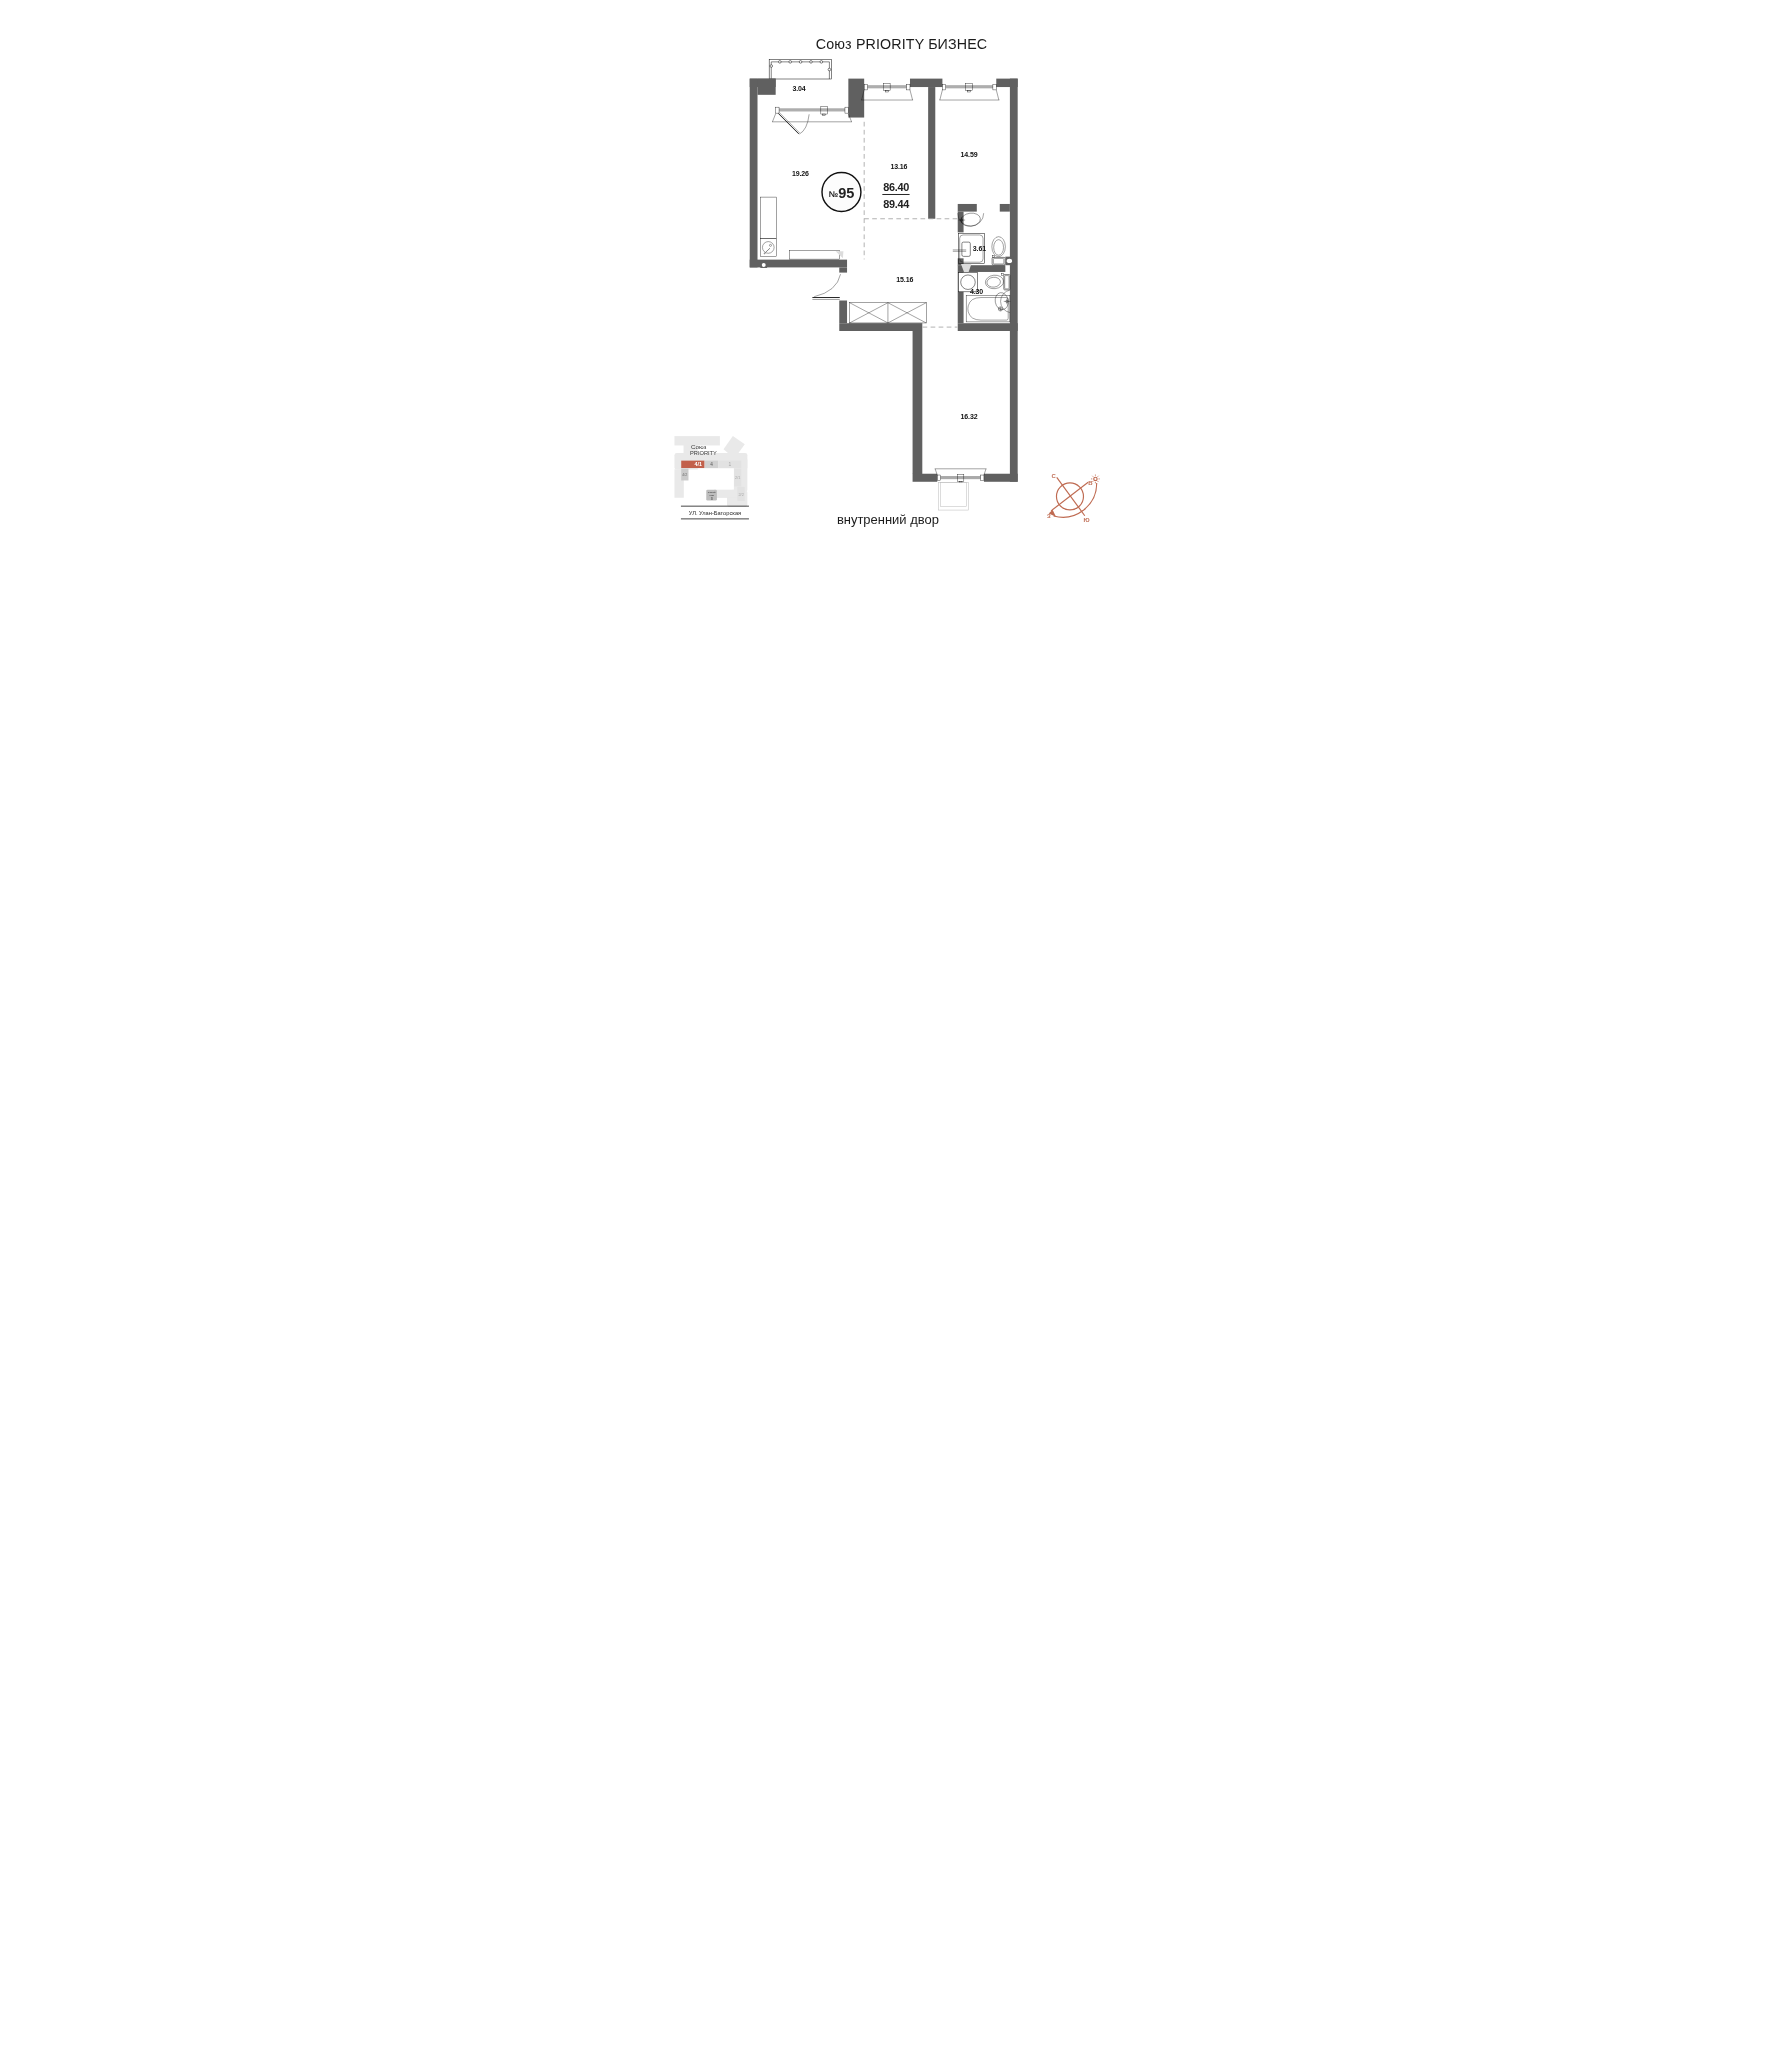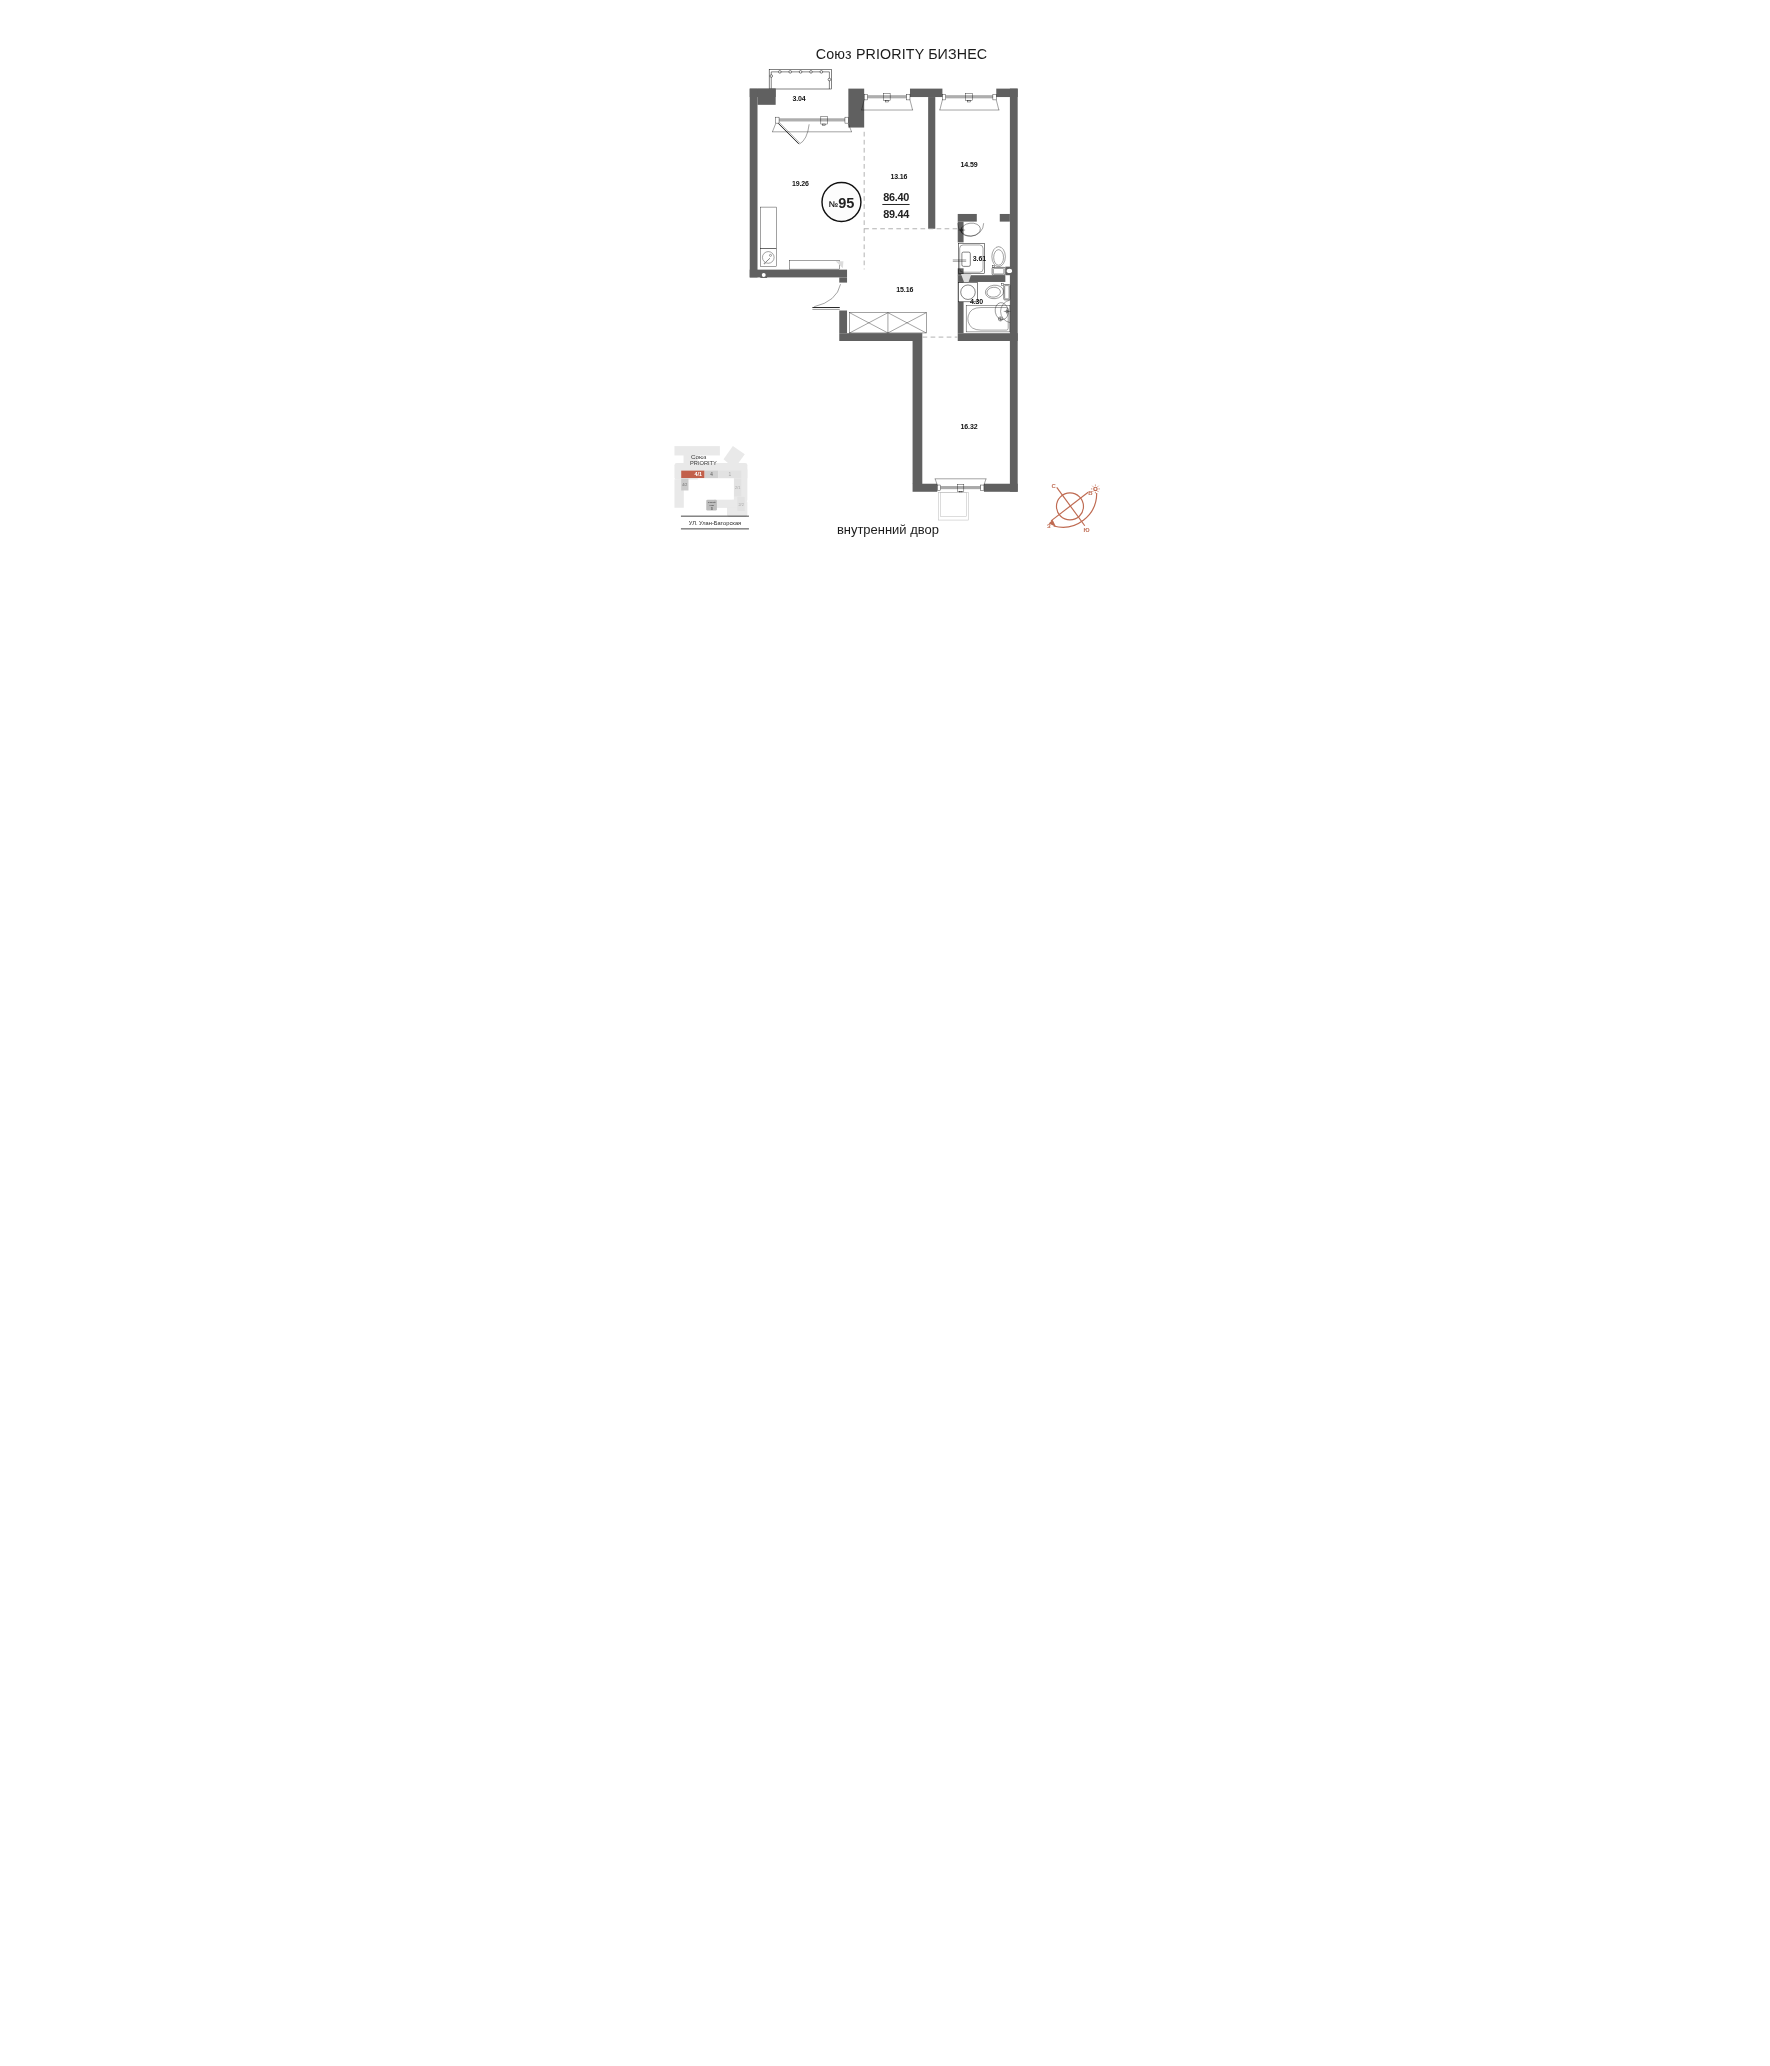--- a/index.html
+++ b/index.html
@@ -1,16 +1,16 @@
 <!DOCTYPE html>
 <html style="font-size:8px"><head>
 <meta charset="utf-8">
 <style>
   html,body{margin:0;padding:0;background:#ffffff;}
-  .stage{width:100%;max-width:460px;margin:14px auto;}
+  .stage{width:100%;max-width:460px;margin:4px auto;}
   svg{display:block;width:100%;height:auto;font-family:"Liberation Sans",sans-serif;}
   .wall{fill:#606060;stroke:none;}
   .ln{stroke:#111;stroke-width:3;fill:none;}
   .ln4{stroke:#111;stroke-width:4;fill:none;}
   .ln7{stroke:#111;stroke-width:7;fill:none;}
   .fixture{stroke:#111;stroke-width:4;fill:#fff;}
   .fixture2{stroke:#111;stroke-width:3;fill:none;}
   .dash{stroke:#9c9c9c;stroke-width:6;fill:none;stroke-dasharray:36 26;}
   .roomlabel{font-size:54px;font-weight:700;fill:#111;letter-spacing:-1px;}
   .arealabel{font-size:84px;font-weight:700;fill:#222;letter-spacing:-2px;}

